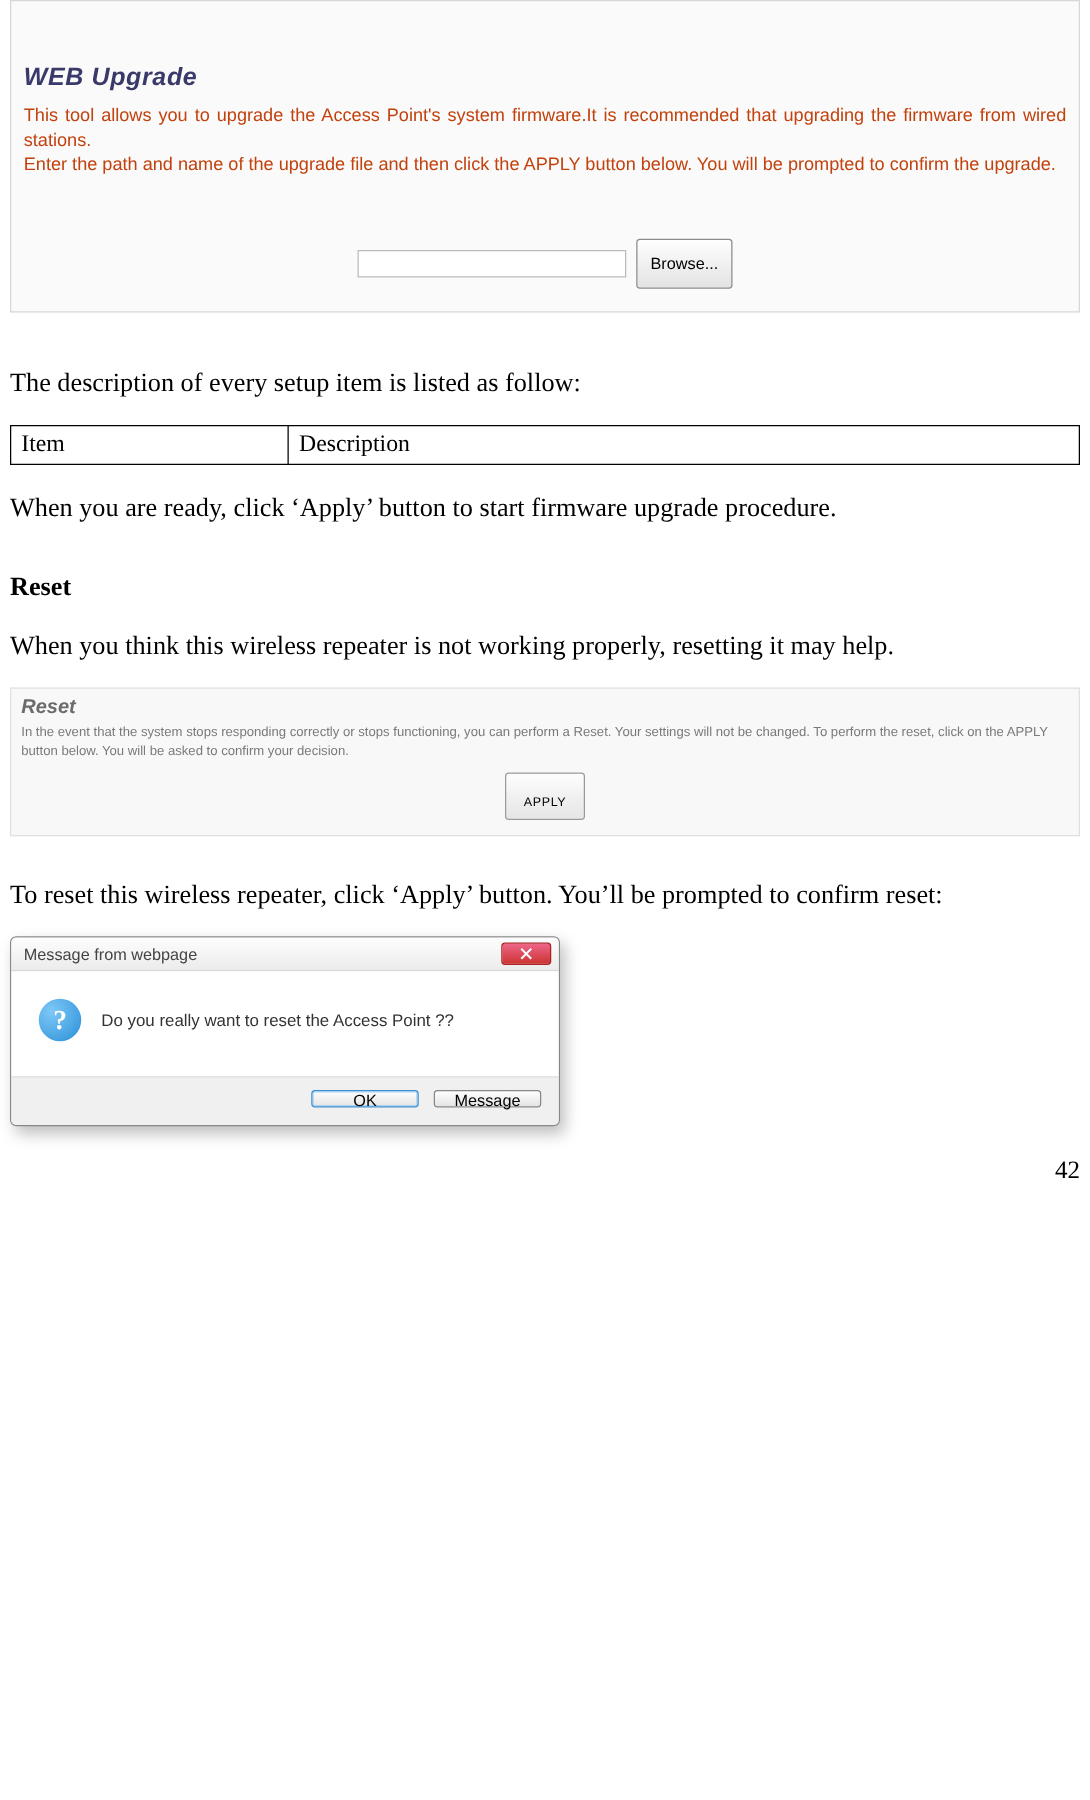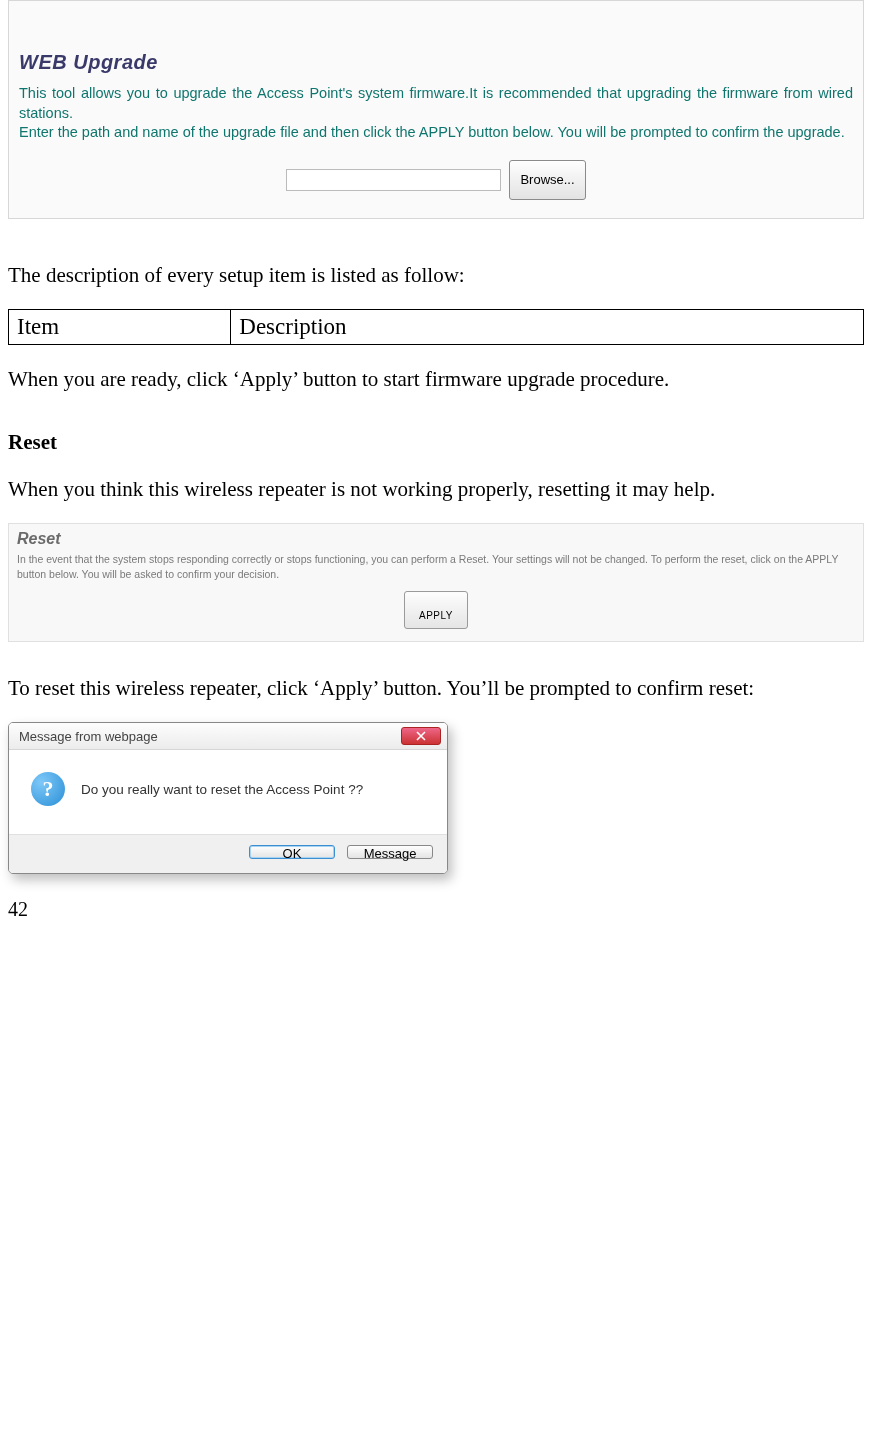--- a/index.html
+++ b/index.html
@@ -26,23 +26,23 @@
       font-size: 20px;
       font-style: italic;
       color: #3a3a6a;
       letter-spacing: 0.5px;
       margin-bottom: 10px;
       margin-top: 44px;
     }
     .web-upgrade-desc {
       font-size: 14.5px;
       line-height: 1.35;
-      color: #0f766e;
+      color: #c2410c;
       text-align: justify;
-      margin-bottom: 17px;
+      margin-bottom: 48px;
     }
     .file-row {
       display: flex;
       align-items: center;
       justify-content: center;
       gap: 8px;
     }
     .file-path-input {
       width: 215px;
       height: 22px;
@@ -66,21 +66,21 @@
       font-size: 21px;
       line-height: 1.55;
       margin: 18px 0;
     }
 
     
     .desc-table {
       border-collapse: collapse;
       width: 100%;
       margin: 10px 0 18px 0;
-      font-size: 23px;
+      font-size: 19px;
       padding-left: 40px;
     }
     .desc-table td, .desc-table th {
       border: 1px solid #000;
       padding: 4px 8px;
       text-align: left;
       font-weight: normal;
     }
     .desc-table th:first-child, .desc-table td:first-child { width: 26%; }
 
@@ -201,21 +201,21 @@
       border-radius: 3px;
       background: linear-gradient(#fefefe, #e4e4e4);
       cursor: pointer;
     }
     .dialog-btn.primary {
       border: 1px solid #3b8fd1;
       box-shadow: 0 0 0 1px #a8d3f2 inset;
     }
 
     .page-number {
-      text-align: left;
+      text-align: right;
       font-size: 20px;
       margin-top: 2px;
     }
   </style>
 </head>
 <body>
 
 <div class="web-upgrade-panel">
   <div class="web-upgrade-title">WEB Upgrade</div>
   <div class="web-upgrade-desc">This tool allows you to upgrade the Access Point's system firmware.It is recommended that upgrading the firmware from wired stations.<br>Enter the path and name of the upgrade file and then click the APPLY button below. You will be prompted to confirm the upgrade.</div>

